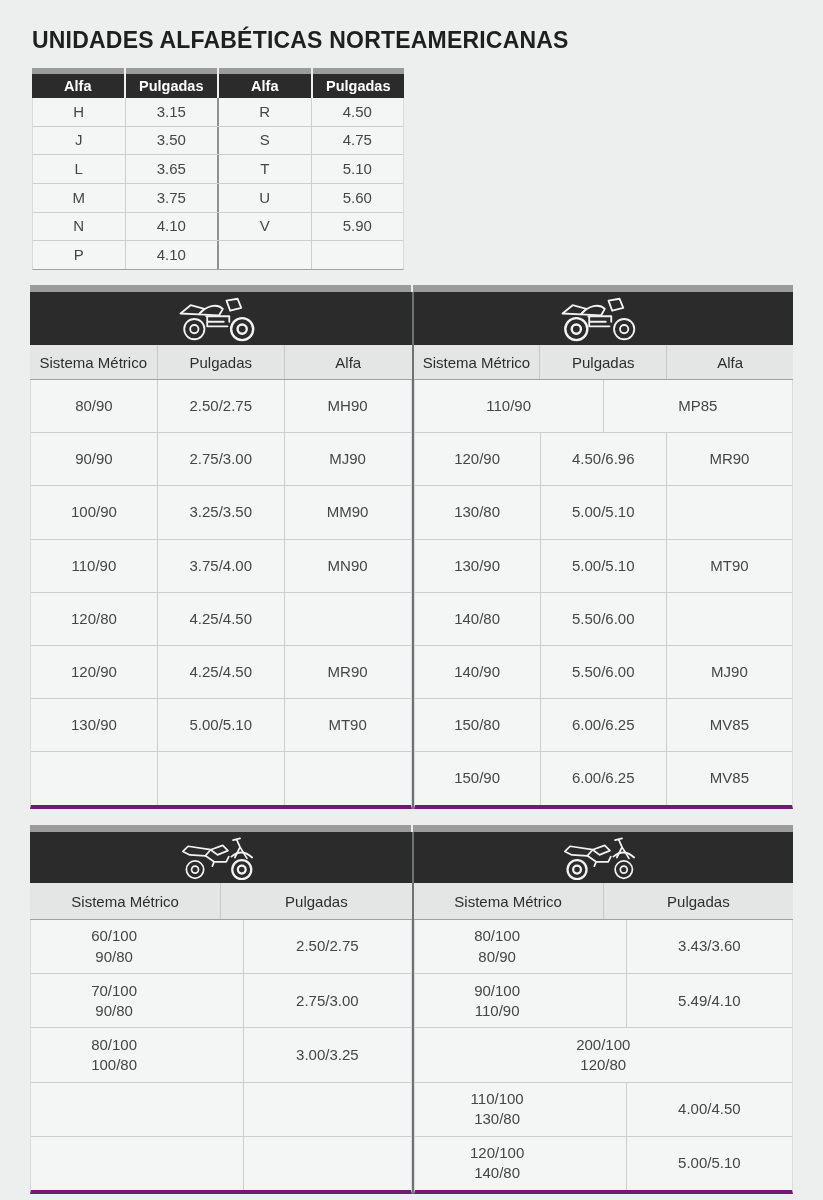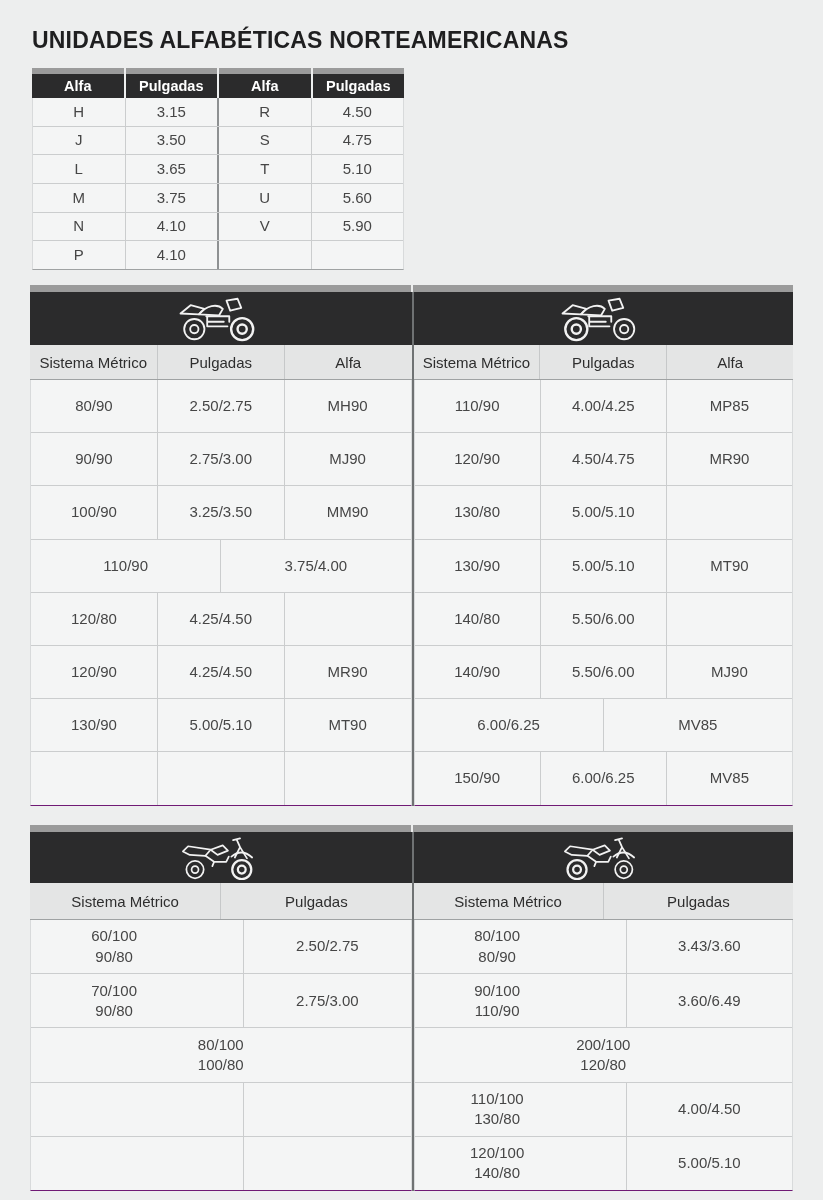--- a/index.html
+++ b/index.html
@@ -45,21 +45,21 @@
   .half + .half{border-left:2px solid #6f7273;}
   .band{height:53px;background:#2b2b2c;display:flex;align-items:center;justify-content:center;}
   .sec3 .band{height:51px;}
   .chrow{height:34px;background:#e4e5e5;display:flex;border-bottom:1px solid #9fa2a3;}
   .sec3 .chrow{height:36px;}
   .ch{
     flex:1;display:flex;align-items:center;justify-content:center;
     font-size:15px;color:#2e2e2e;
   }
   .ch + .ch{border-left:1px solid #c6c8c9;}
-  .tbody{border-bottom:1px solid #701a75;border-left:1px solid #d8dadb;border-right:1px solid #d8dadb;background:#f4f5f5;}
+  .tbody{border-bottom:4px solid #701a75;border-left:1px solid #d8dadb;border-right:1px solid #d8dadb;background:#f4f5f5;}
   .sec2 .tbody .tr{height:52.2px;}
   .sec3 .tbody .tr{height:53.2px;gap:46px;}
   
   .bike{display:block;}
   .bike path, .bike circle{fill:none;stroke:#f2f2f2;stroke-width:2;stroke-linejoin:round;stroke-linecap:round;}
   .bike circle.wheel-accent{stroke-width:2.6;}
 </style>
 </head>
 <body>
 
@@ -157,20 +157,21 @@
               <div class="td">MJ90</div>
             </div>
             <div class="tr">
               <div class="td">100/90</div>
               <div class="td">3.25/3.50</div>
               <div class="td">MM90</div>
             </div>
             <div class="tr">
               <div class="td">110/90</div>
               <div class="td">3.75/4.00</div>
+              <div class="td">MN90</div>
             </div>
             <div class="tr">
               <div class="td">120/80</div>
               <div class="td">4.25/4.50</div>
               <div class="td"></div>
             </div>
             <div class="tr">
               <div class="td">120/90</div>
               <div class="td">4.25/4.50</div>
               <div class="td">MR90</div>
@@ -202,26 +203,25 @@
           </svg>
         </div>
         <div class="chrow">
           <div class="ch">Sistema Métrico</div>
           <div class="ch">Pulgadas</div>
           <div class="ch">Alfa</div>
         </div>
         <div class="tbody">
             <div class="tr">
               <div class="td">110/90</div>
-              <div class="td">4.00/4.25</div>
               <div class="td">MP85</div>
             </div>
             <div class="tr">
               <div class="td">120/90</div>
-              <div class="td">4.50/4.75</div>
+              <div class="td">4.50/6.96</div>
               <div class="td">MR90</div>
             </div>
             <div class="tr">
               <div class="td">130/80</div>
               <div class="td">5.00/5.10</div>
               <div class="td"></div>
             </div>
             <div class="tr">
               <div class="td">130/90</div>
               <div class="td">5.00/5.10</div>
@@ -231,20 +231,21 @@
               <div class="td">140/80</div>
               <div class="td">5.50/6.00</div>
               <div class="td"></div>
             </div>
             <div class="tr">
               <div class="td">140/90</div>
               <div class="td">5.50/6.00</div>
               <div class="td">MJ90</div>
             </div>
             <div class="tr">
+              <div class="td">150/80</div>
               <div class="td">6.00/6.25</div>
               <div class="td">MV85</div>
             </div>
             <div class="tr">
               <div class="td">150/90</div>
               <div class="td">6.00/6.25</div>
               <div class="td">MV85</div>
             </div>
           </div>
       </div>
@@ -283,20 +284,21 @@
               <div class="td">2.50/2.75</div>
             </div>
             <div class="tr">
               <div class="td">70/100
 90/80</div>
               <div class="td">2.75/3.00</div>
             </div>
             <div class="tr">
               <div class="td">80/100
 100/80</div>
+              <div class="td">3.00/3.25</div>
             </div>
             <div class="tr">
               <div class="td"></div>
               <div class="td"></div>
             </div>
             <div class="tr">
               <div class="td"></div>
               <div class="td"></div>
             </div>
           </div>
@@ -322,21 +324,21 @@
         </div>
         <div class="tbody">
             <div class="tr">
               <div class="td">80/100
 80/90</div>
               <div class="td">3.43/3.60</div>
             </div>
             <div class="tr">
               <div class="td">90/100
 110/90</div>
-              <div class="td">3.60/6.49</div>
+              <div class="td">5.49/4.10</div>
             </div>
             <div class="tr">
               <div class="td">200/100
 120/80</div>
             </div>
             <div class="tr">
               <div class="td">110/100
 130/80</div>
               <div class="td">4.00/4.50</div>
             </div>

